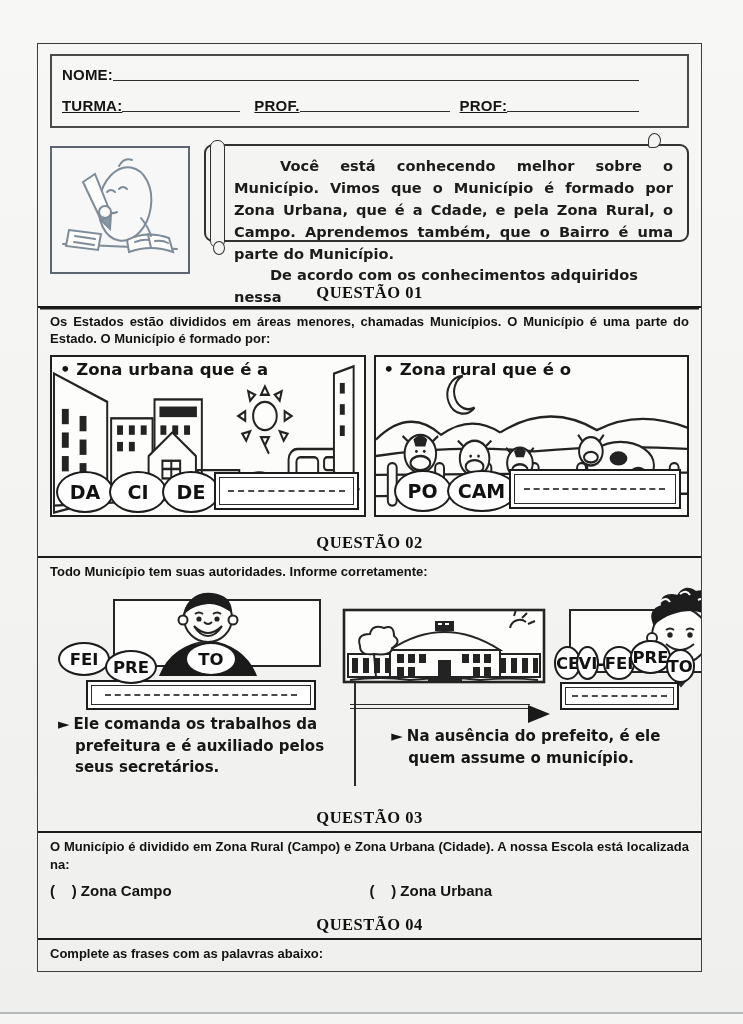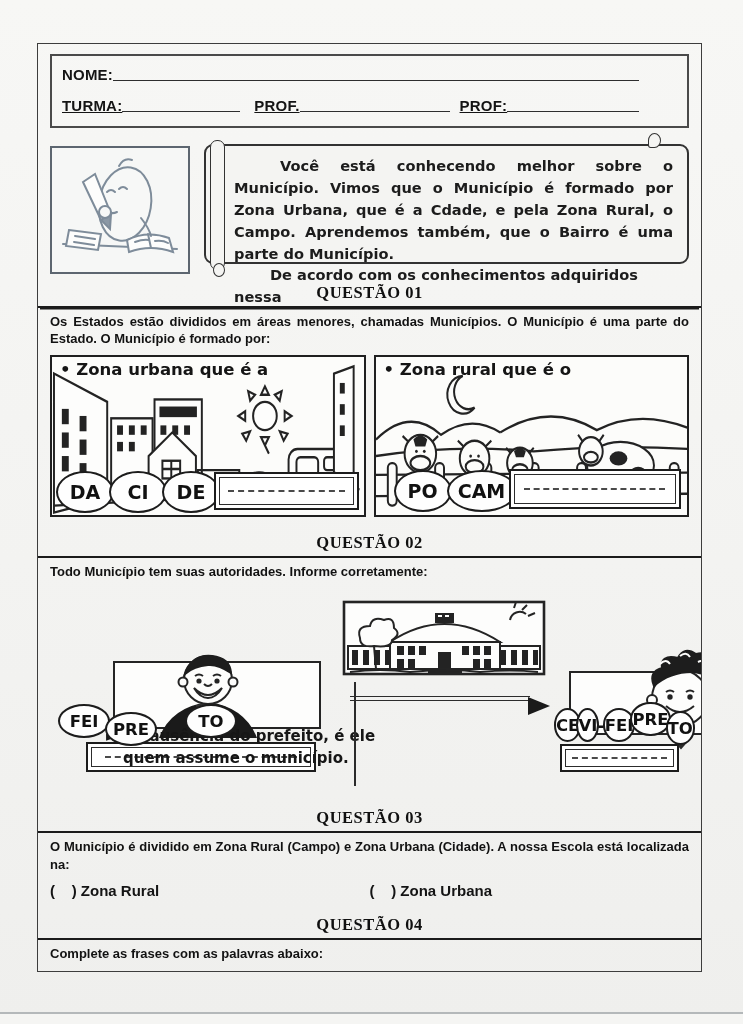--- a/index.html
+++ b/index.html
@@ -14,21 +14,21 @@
   .hrow + .hrow{margin-top:14px;text-decoration:underline;}
   .hlabel{font-weight:bold;font-size:15px;letter-spacing:.2px;white-space:nowrap;}
   .hline{border-bottom:1.8px solid #2e2e2e;height:14px;display:inline-block;}
   .grow{flex:1;margin-right:36px;}
   .w118{width:118px;margin-right:14px;} .w150{width:150px;margin-right:10px;} .w132{width:132px;margin-right:26px;}
   
   .intro-row{margin:16px 12px 0 12px;display:flex;gap:14px;}
   .char-box{width:140px;height:128px;box-sizing:border-box;border:2px solid #5d6670;background:#f6f7f6;
             margin-top:2px;flex:none;display:flex;align-items:center;justify-content:center;}
   .scroll{flex:1;position:relative;border:2px solid #323232;border-radius:9px;background:#f4f4f2;
-          box-sizing:border-box;height:120px;padding:9px 14px 6px 28px;}
+          box-sizing:border-box;height:98px;padding:9px 14px 6px 28px;}
   .curlL{position:absolute;left:4px;top:-6px;bottom:-8px;width:13px;border:1.8px solid #323232;
          border-radius:7px;background:#f4f4f2;}
   .curlTR{position:absolute;right:26px;top:-13px;width:11px;height:13px;border:1.8px solid #323232;
           border-radius:50% 50% 50% 20%;background:#f4f4f2;}
   .curlBL{position:absolute;left:7px;bottom:-15px;width:10px;height:12px;border:1.8px solid #323232;
           border-radius:50%;background:#f4f4f2;}
   .comic{font-family:"DejaVu Sans",sans-serif;}
   .scroll p{margin:0;font-size:14.6px;line-height:1.5;font-weight:bold;color:#1c1c1c;text-align:justify;}
   .scroll p.p1{text-indent:46px;}
   .scroll p.p2{text-indent:36px;text-align:left;}
@@ -46,21 +46,21 @@
   .bubbles{position:absolute;display:flex;align-items:center;}
   .bub{box-sizing:border-box;border:2.4px solid #1c1c1c;border-radius:50%;background:#fefefe;
        display:flex;align-items:center;justify-content:center;font-weight:bold;color:#111;}
   .bub+.bub{margin-left:-5px;}
   .q1b{width:58px;height:42px;font-size:19px;text-align:center;}
   .q1b.wide{width:70px;}
   .ansbox{position:absolute;border:2.4px solid #1c1c1c;background:#fff;}
   .ansbox .inner{position:absolute;inset:3px;border:1.3px solid #2c2c2c;display:flex;align-items:center;justify-content:center;}
   .ansbox .dash{width:88%;border-top:2px dashed #4a4a4a;}
   
-  .fig-row{display:flex;margin-top:4px;height:124px;align-items:center;}
+  .fig-row{display:flex;margin-top:4px;height:124px;}
   .fig{position:relative;}
   .fig.mayor{width:292px;}
   .fig.hall{width:212px;margin-top:24px;}
   .fig.vice{flex:1;}
   .q2b{width:52px;height:34px;font-size:16.5px;}
   .dashsep{font-weight:bold;font-size:18px;margin:0 -2px;z-index:3;}
   .arrow{position:relative;height:20px;margin:16px 4px 0 8px;}
   .arrow .shaft{height:3px;border-top:1.6px solid #2c2c2c;border-bottom:1.6px solid #2c2c2c;margin:7px 20px 0 0;}
   .arrow .head{position:absolute;right:0;top:1px;width:0;height:0;border-left:22px solid #1a1a1a;
                border-top:9px solid transparent;border-bottom:9px solid transparent;}
@@ -372,35 +372,41 @@
           </div>
           <div class="ansbox" style="left:6px;top:98px;right:10px;height:24px;">
             <div class="inner">
                 <div class="dash"></div>
               </div>
           </div>
         </div>
       </div>
 
       <div class="notes-row">
+        <div class="note left comic">
+          <span class="hang">
+            <span class="marker">►</span><span>Ele comanda os trabalhos da prefeitura e é auxiliado pelos seus</span>
+            <b>secretários.</b>
+          </span>
+        </div>
         <div class="note right comic">
           <span class="hang">
             <span class="marker">►</span><span>Na ausência do prefeito, é ele quem assume o município.</span>
           </span>
         </div>
       </div>
     </div>
 
     <div class="q-title">QUESTÃO 03</div>
     <div class="q-body">
       <p class="body-text">O Município é dividido em Zona Rural (Campo) e Zona Urbana (Cidade). A nossa Escola está localizada na:</p>
       <div class="opts">
         <span class="opt">
           <span>(&nbsp;&nbsp;&nbsp;&nbsp;)</span>
-          <span>Zona Rural</span>
+          <span>Zona Campo</span>
         </span>
         <span class="opt">
           <span>(&nbsp;&nbsp;&nbsp;&nbsp;)</span>
           <span>Zona Urbana</span>
         </span>
       </div>
     </div>
 
     <div class="q-title">QUESTÃO 04</div>
     <div class="q-body">

